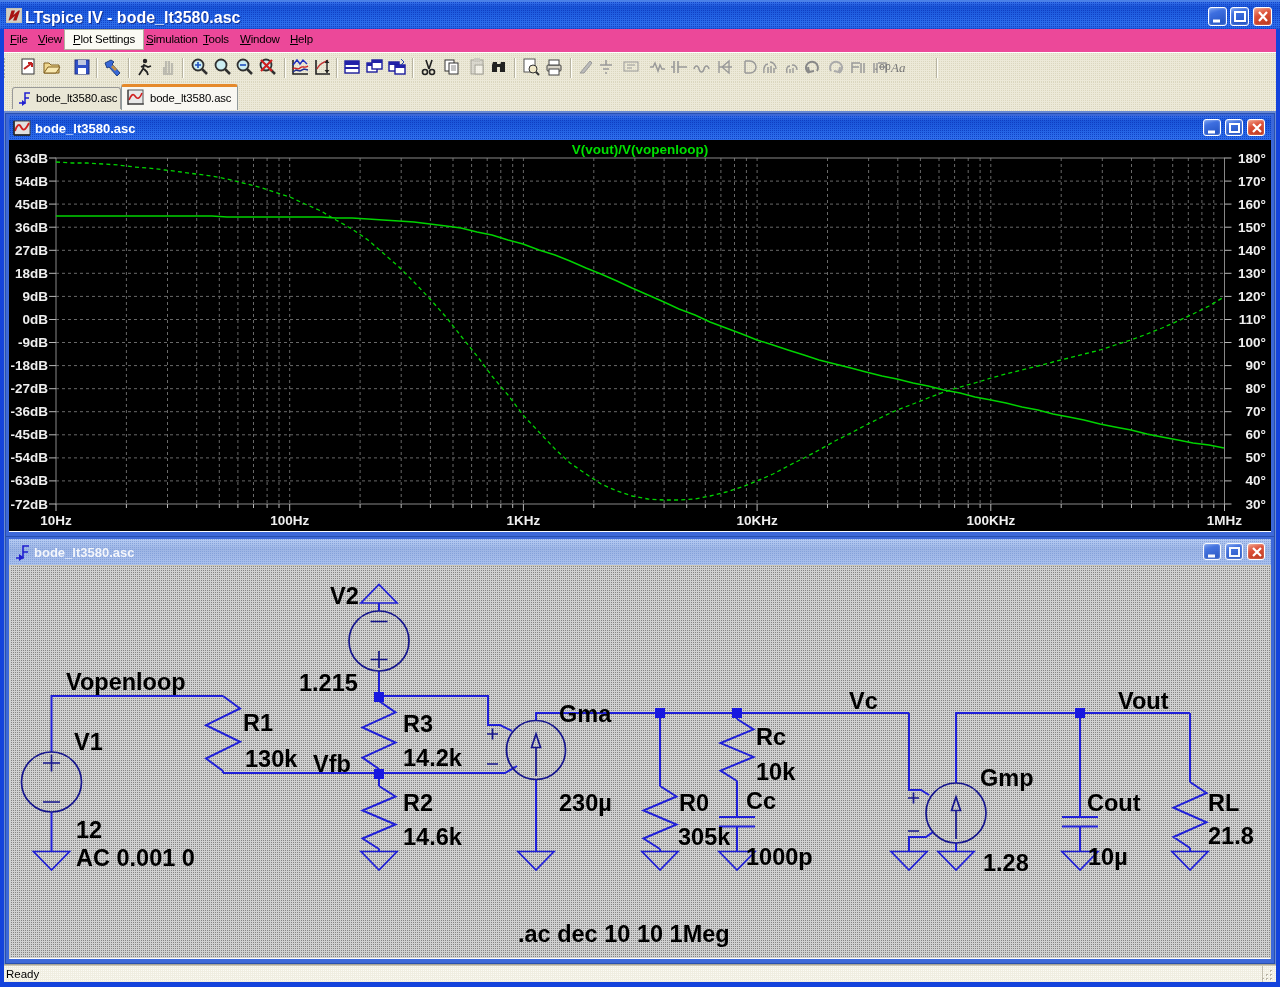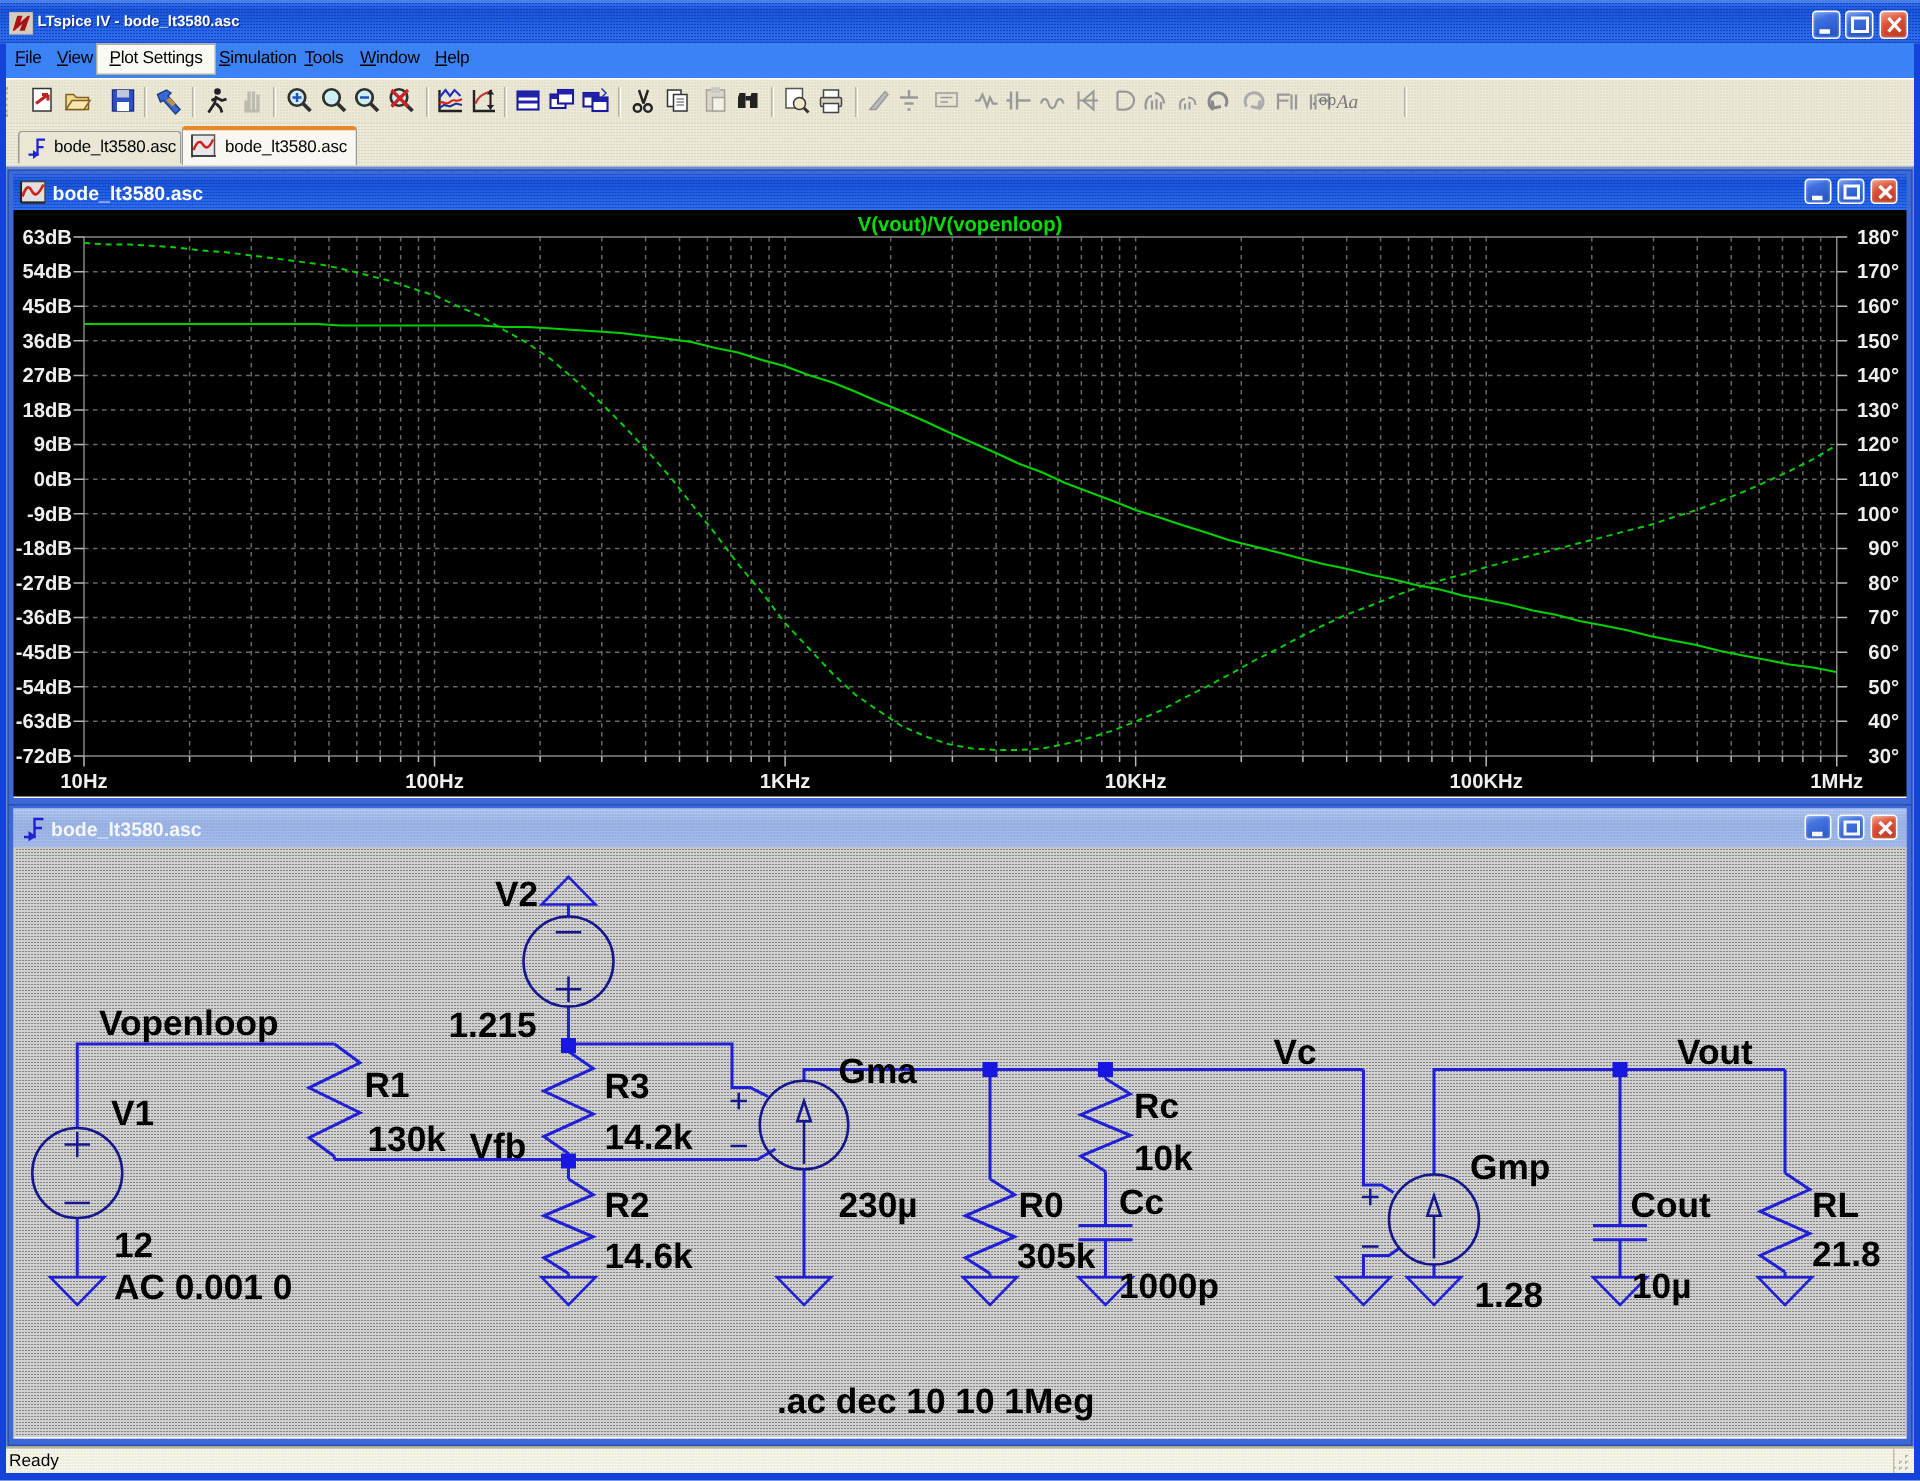--- a/index.html
+++ b/index.html
@@ -17,38 +17,38 @@
 </style></head><body>
 
 <div class="abs dith-blue" style="left:0;top:0;width:1280px;height:29px;border-top:2px solid #4a80e8"></div>
 <div class="abs" style="left:6px;top:8px;width:16px;height:15px">
 <svg width="16" height="15">
       <rect x="0" y="0" width="16" height="15" fill="#d2cec2"></rect>
       <rect x="0" y="0" width="16" height="15" fill="none" stroke="#b8b4a8"></rect>
       <path d="M2.5 12.5L5.5 2.5H9L7.5 7l5-4.5H14L10.5 12.5H7L8.8 8l-5.2 4.5z" fill="#a81414"></path>
     </svg>
 </div>
-<div class="abs wtext" style="left:25px;top:9px;font-size:10px;text-shadow:1px 1px 0 rgba(10,30,120,.7)">LTspice IV - bode_lt3580.asc</div>
+<div class="abs wtext" style="left:25px;top:9px;font-size:16px;text-shadow:1px 1px 0 rgba(10,30,120,.7)">LTspice IV - bode_lt3580.asc</div>
 <div class="btn" style="left:1208px;top:7px;height:19px">
     <svg width="19" height="18">
       <path d="M4 13h7" stroke="#fff" stroke-width="3"></path>
     </svg>
   </div>
 <div class="btn" style="left:1230px;top:7px;height:19px">
     <svg width="19" height="18">
       <rect x="4" y="4" width="10" height="9" fill="none" stroke="#fff" stroke-width="2"></rect>
     </svg>
   </div>
 <div class="btn close" style="left:1253px;top:7px;height:19px">
     <svg width="19" height="18">
       <path d="M5 4l8 9M13 4l-8 9" stroke="#fff" stroke-width="2.2"></path>
     </svg>
   </div>
 
-<div class="abs" style="left:0;top:29px;width:1280px;height:23px;background:#3b82f6">
+<div class="abs" style="left:0;top:29px;width:1280px;height:23px;background:#ec4899">
 <span class="mi" style="left:8px"><u>F</u>ile</span>
     <span class="mi" style="left:36px"><u>V</u>iew</span>
     <span class="mi" style="left:64px;background:#fafaf4;border:1px solid #b0b0a0;padding:3px 8px 4px 8px"><u>P</u>lot Settings</span>
     <span class="mi" style="left:144px"><u>S</u>imulation</span>
     <span class="mi" style="left:201px"><u>T</u>ools</span>
     <span class="mi" style="left:238px"><u>W</u>indow</span>
     <span class="mi" style="left:288px"><u>H</u>elp</span>
 </div>
 
 <div class="abs tan" style="left:0;top:52px;width:1280px;height:30px;border-top:1px solid #fff">

